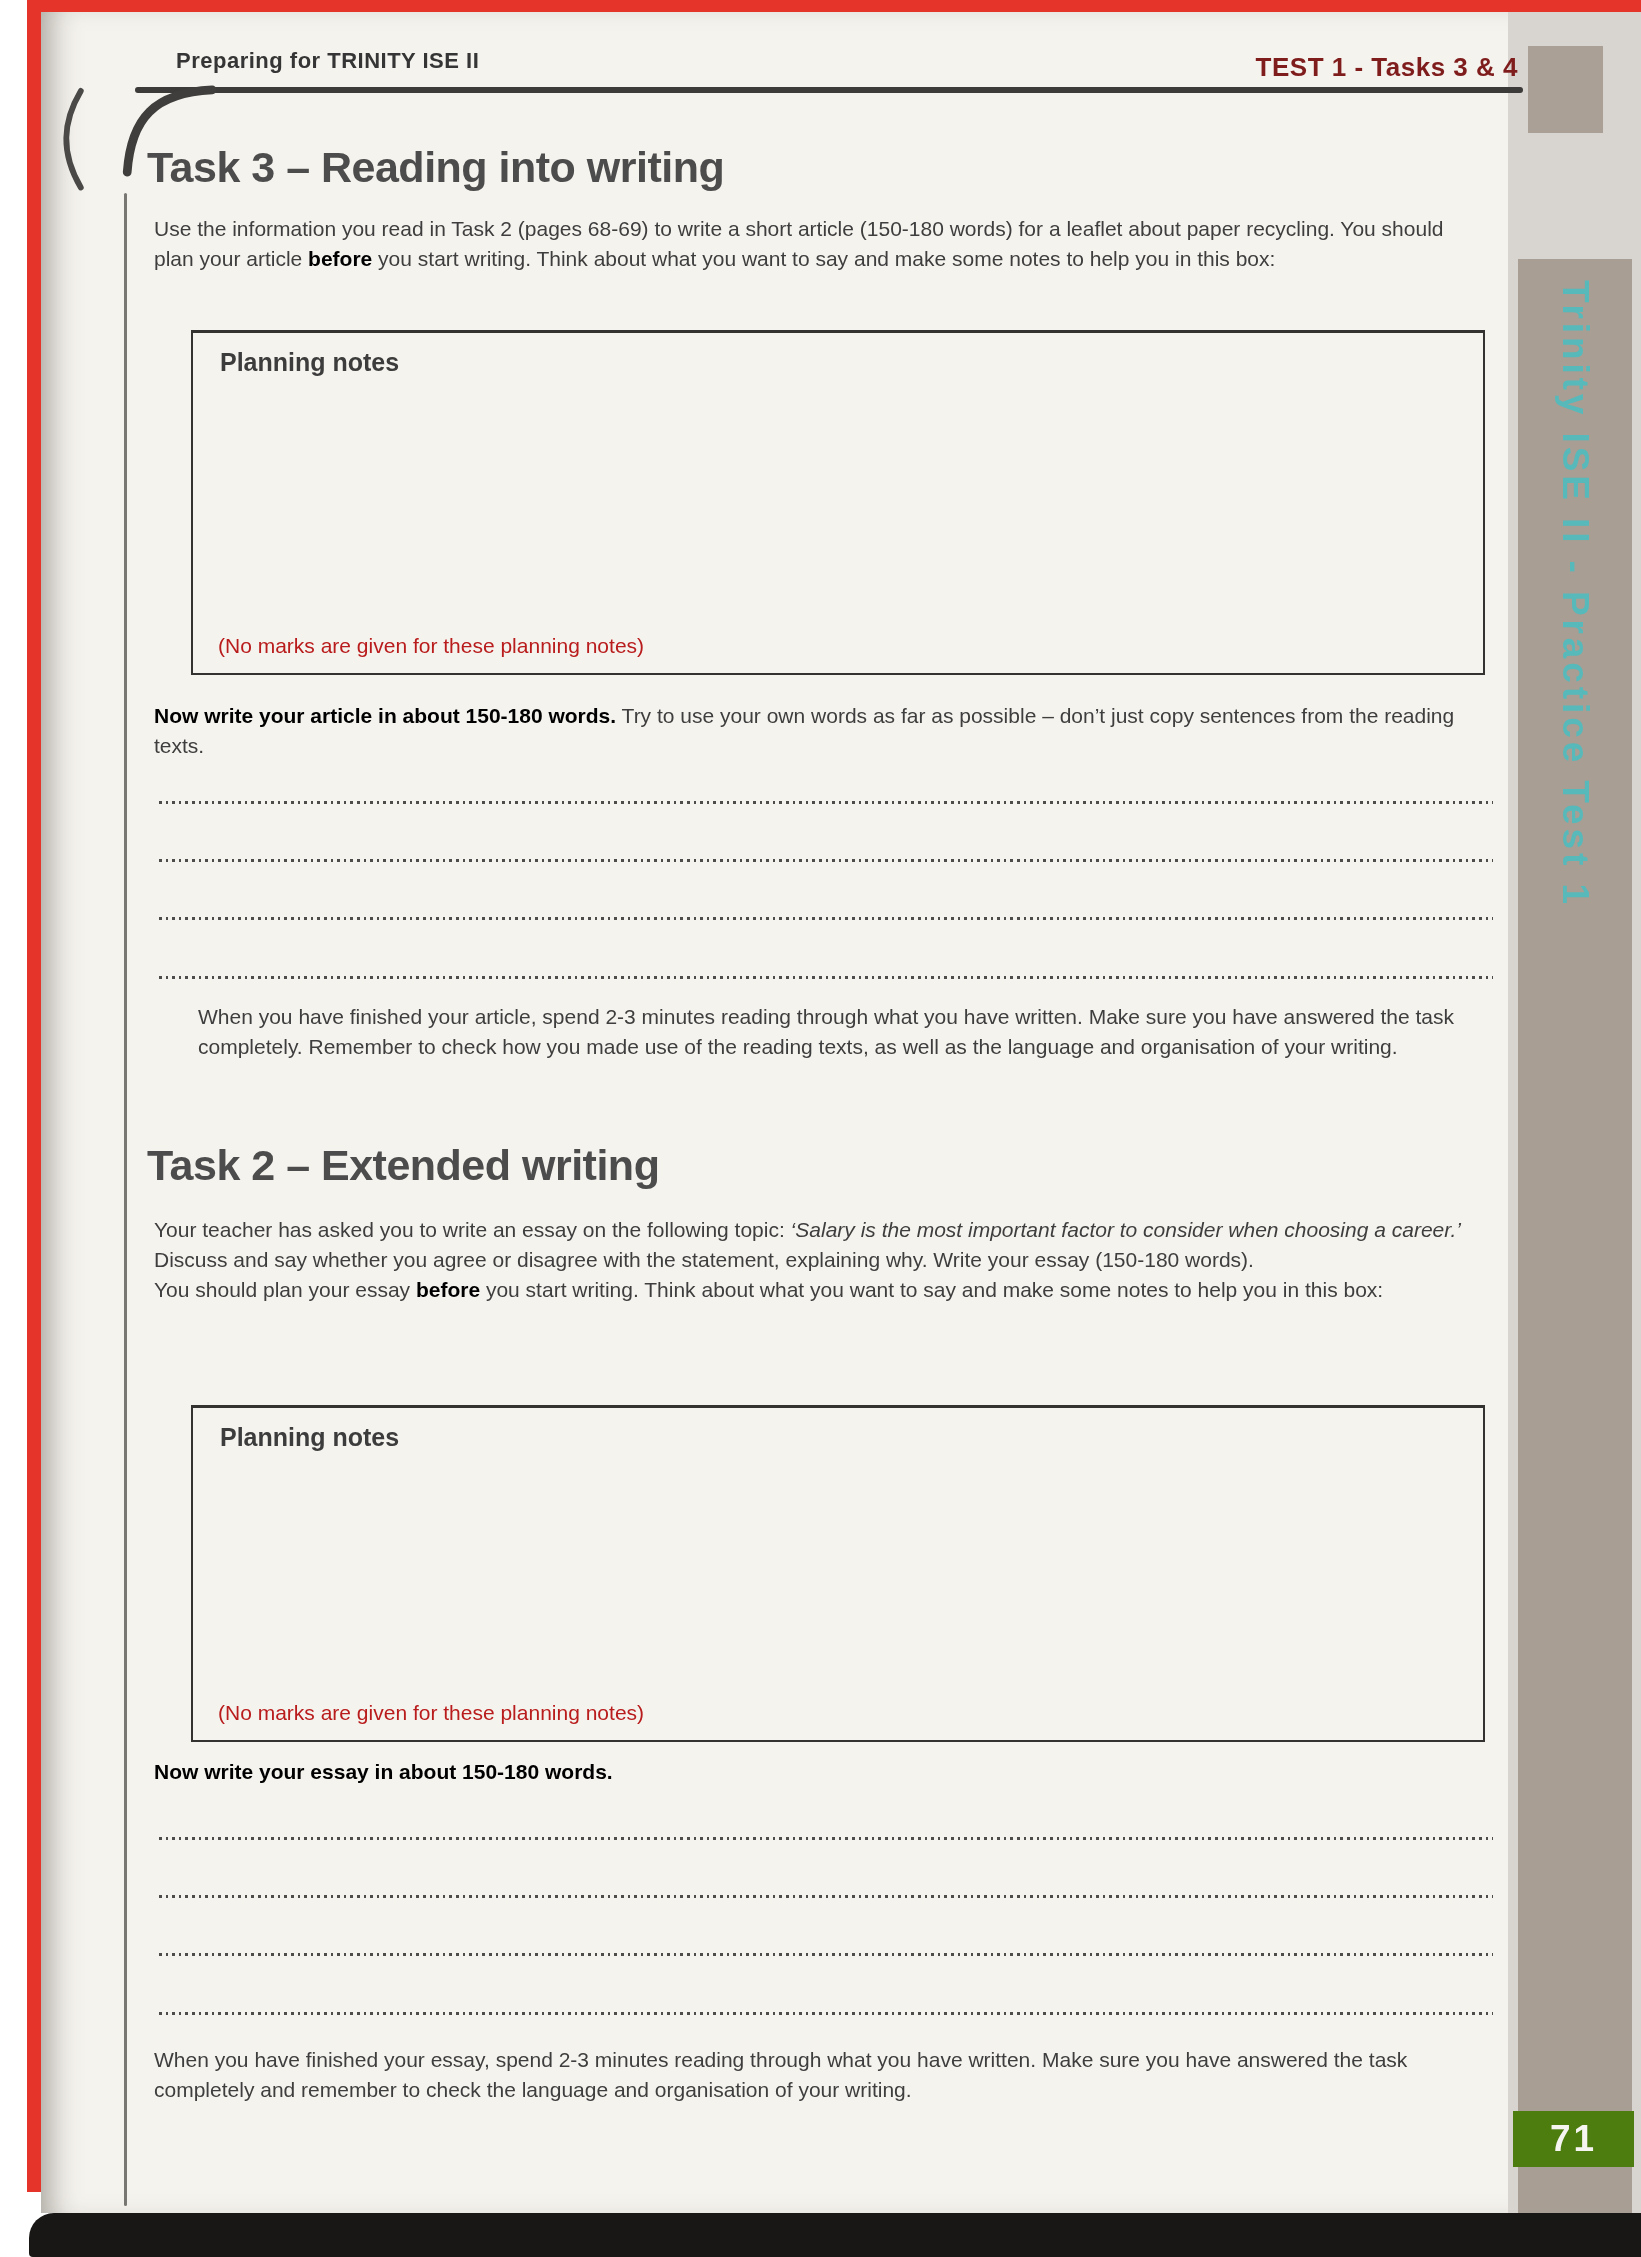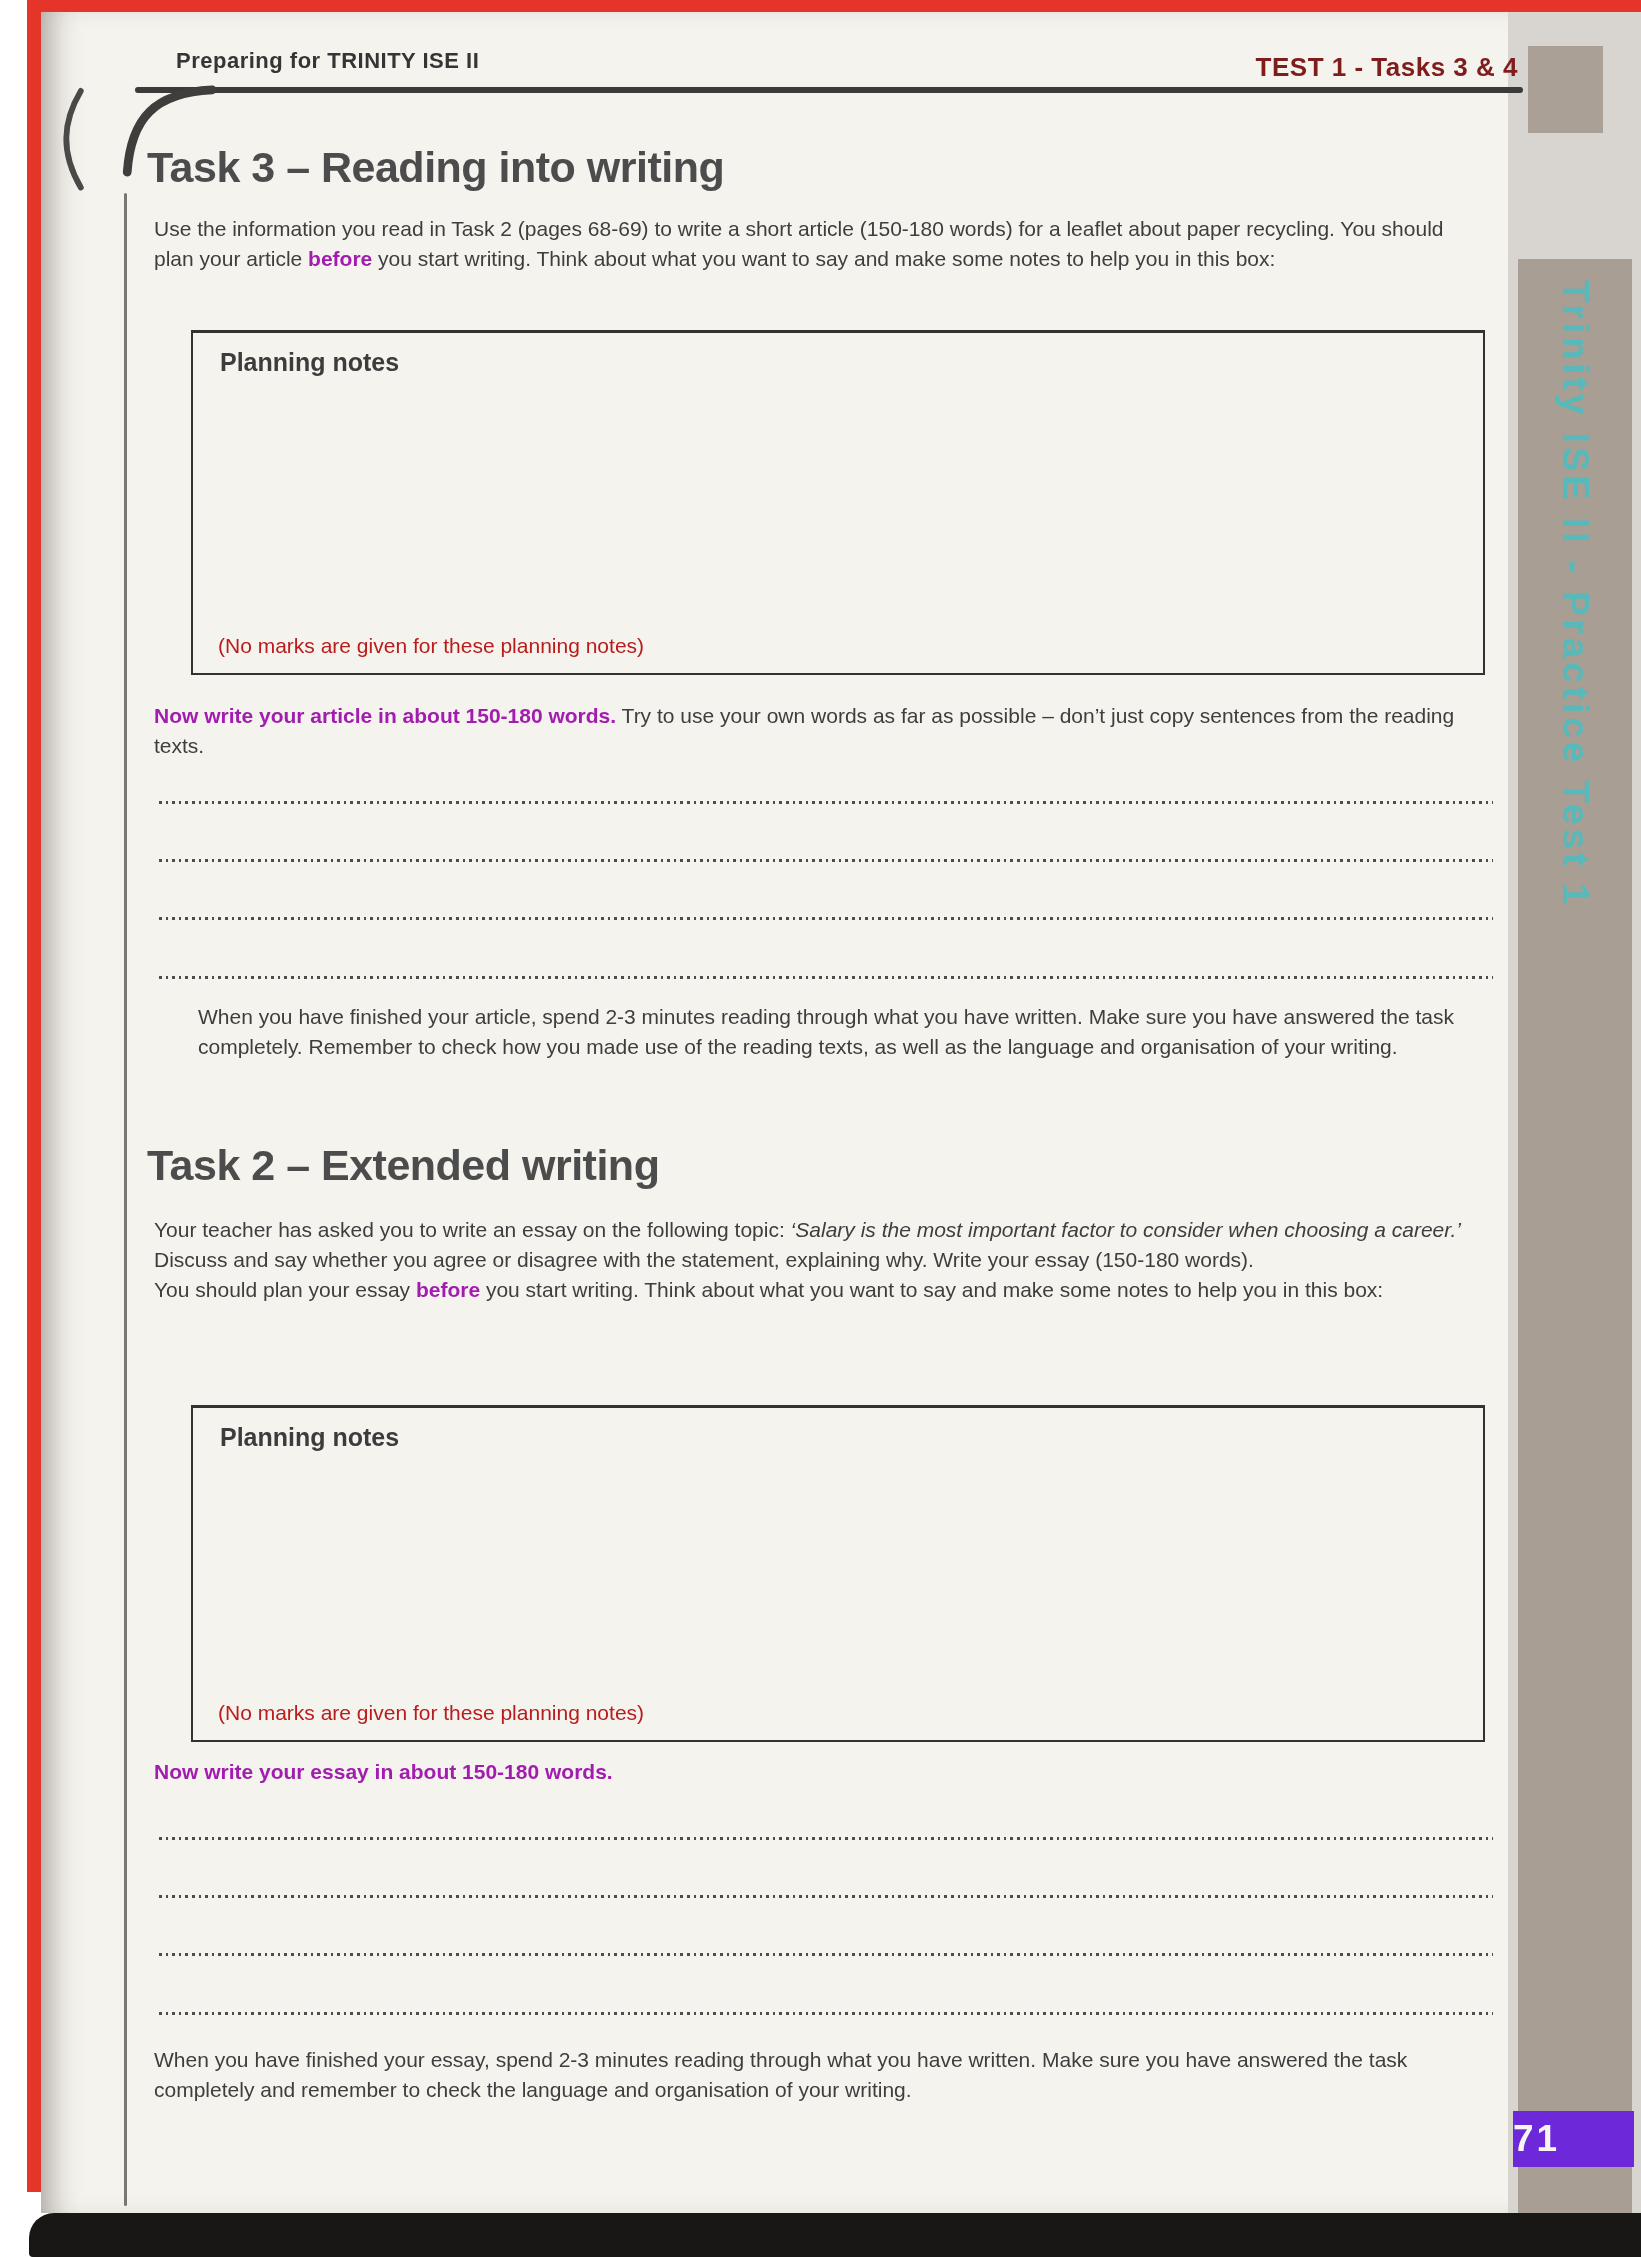--- a/index.html
+++ b/index.html
@@ -10,35 +10,35 @@
   .strip-left-red{position:absolute;left:27px;top:0;width:13.5px;height:2192px;background:#e5352a;}
   .bar-bottom-black{position:absolute;left:29px;right:0;bottom:0;height:44px;background:#181715;border-radius:25px 0 0 3.9px;}
   .paper{position:absolute;left:41px;top:11.6px;right:0;bottom:44px;background:#f5f3ee;
          box-shadow:inset 25px 0 29px -15.4px rgba(96,90,82,.50);}
   .right-col{position:absolute;right:0;top:11.6px;width:133px;bottom:44px;background:#d8d5d0;}
   .tab-top{position:absolute;left:1528px;top:46px;width:75px;height:87px;background:#aaa096;}
   .sidebar-strip{position:absolute;left:1518px;top:259px;width:114px;height:1954px;background:#a89e93;}
   .sidebar-vtext{position:absolute;top:21px;left:50%;transform:translateX(-50%);
                  writing-mode:vertical-rl;font-weight:bold;font-size:37px;letter-spacing:3.9px;
                  color:#58b9ba;white-space:nowrap;}
-  .page-num-box{position:absolute;left:1513px;top:2111px;width:121px;height:56px;background:#6d28d9;
-                display:flex;align-items:center;justify-content:flex-start;}
+  .page-num-box{position:absolute;left:1513px;top:2111px;width:121px;height:56px;background:#4d7c0f;
+                display:flex;align-items:center;justify-content:center;}
   .page-num{color:#f6f5f2;font-weight:bold;font-size:37px;letter-spacing:2.9px;}
   
   .hdr-left{position:absolute;left:176px;top:48px;font-size:22px;font-weight:bold;color:#353535;letter-spacing:0.5px;}
   .hdr-right{position:absolute;left:1043px;top:52px;width:475px;text-align:right;
              font-size:26px;font-weight:bold;color:#7f1d1d;letter-spacing:0.5px;}
   .hdr-rule{position:absolute;left:135px;top:87px;width:1388px;height:5.8px;background:#3c3b39;border-radius:2.9px;}
   .flourish{position:absolute;left:46px;top:83px;}
   .margin-line{position:absolute;left:124px;top:193px;width:2.9px;height:2013px;background:rgba(72,70,66,.72);border-radius:1.9px;}
   
   .task-title{position:absolute;left:147px;font-size:43px;font-weight:bold;color:#4c4c4c;letter-spacing:-0.5px;}
   .para{position:absolute;left:154px;width:1308px;font-size:21px;line-height:30px;color:#3e3e3e;}
   .para p{margin:0;}
-  b{color:#a21caf;}
+  b{color:#000000;}
   .plan-box{position:absolute;left:191px;width:1290px;border:2.9px solid #333230;border-top-width:3.9px;}
   .plan-box .label{position:absolute;left:27px;top:15.4px;font-size:25px;font-weight:bold;color:#3c3c3c;}
   .plan-box .note{position:absolute;left:25px;bottom:15.4px;font-size:21px;color:#b91c1c;}
   .wline{position:absolute;left:159px;width:1334px;height:2.9px;
          background:repeating-linear-gradient(90deg,#4d4c4a 0 2.5px,transparent 2.5px 6.6px);}
   .it{font-style:italic;}
 </style>
 </head>
 <body>
 

